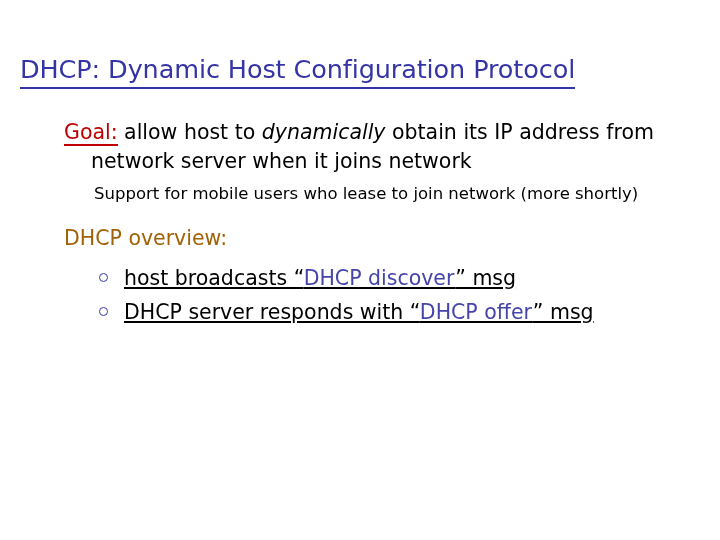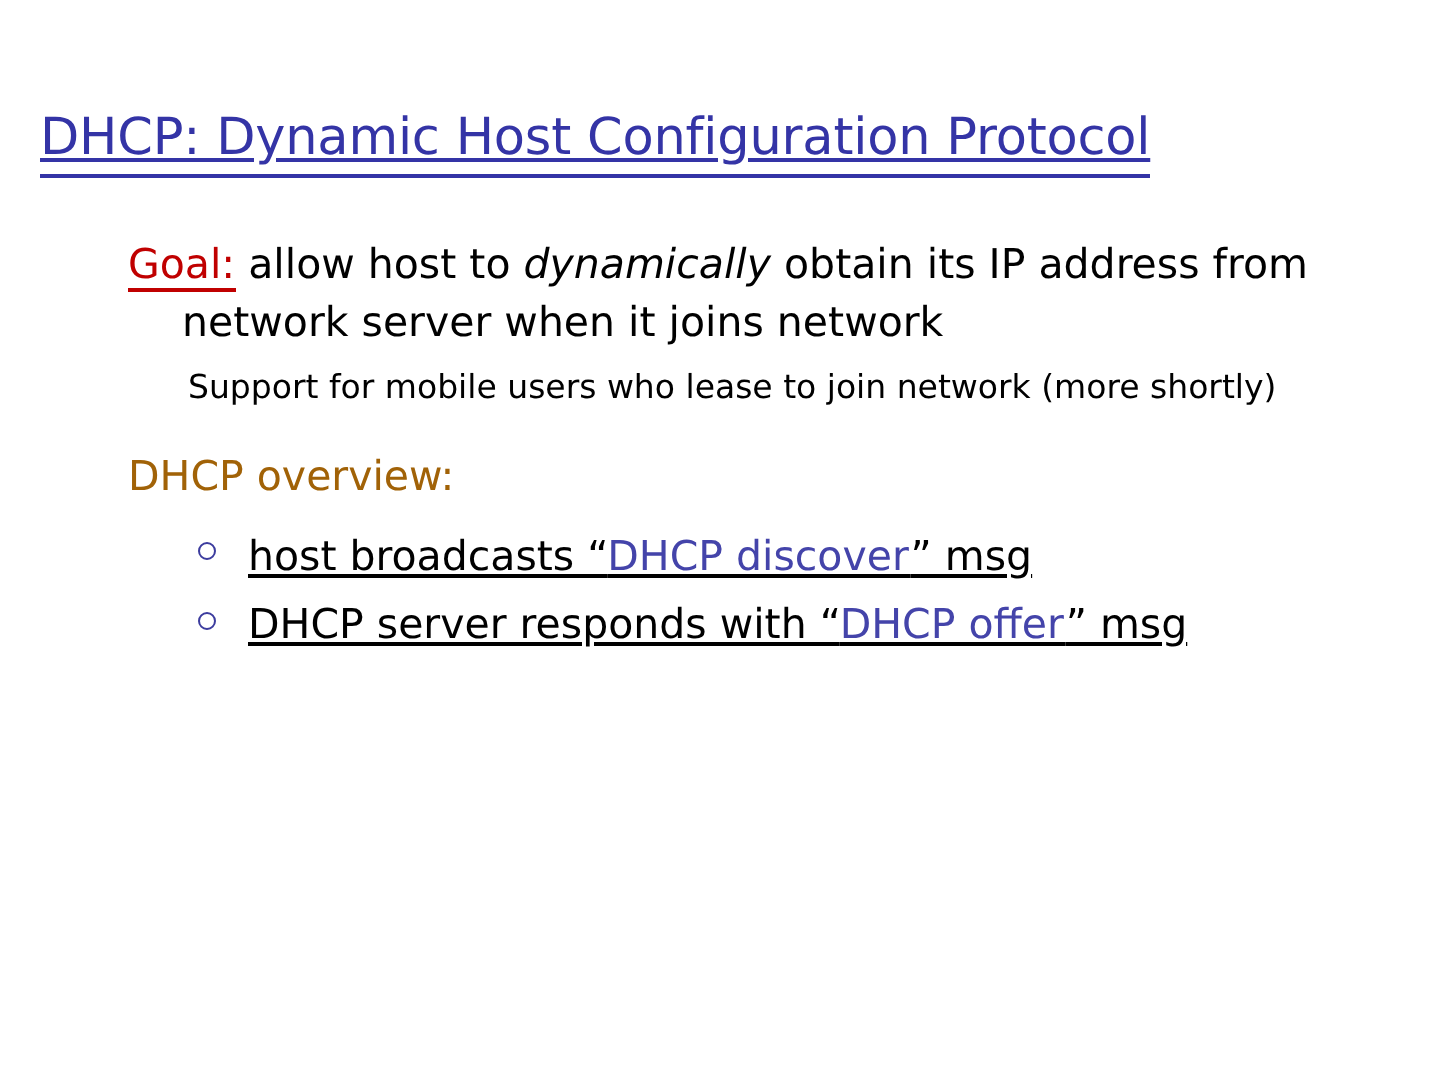--- a/index.html
+++ b/index.html
@@ -30,21 +30,20 @@
     font-size: 25.5px;
     line-height: 30px;
     letter-spacing: -0.1px;
     color: #3434A6;
     white-space: nowrap;
   }
   .slide-title .title-text {
     display: inline-block;
     border-bottom: 2.5px solid #3434A6;
     padding-bottom: 3px;
-    text-decoration: underline;
   }
 
   
   .body-block {
     position: absolute;
     left: 16px;
     top: 118px;
     width: 720px;
   }
 

